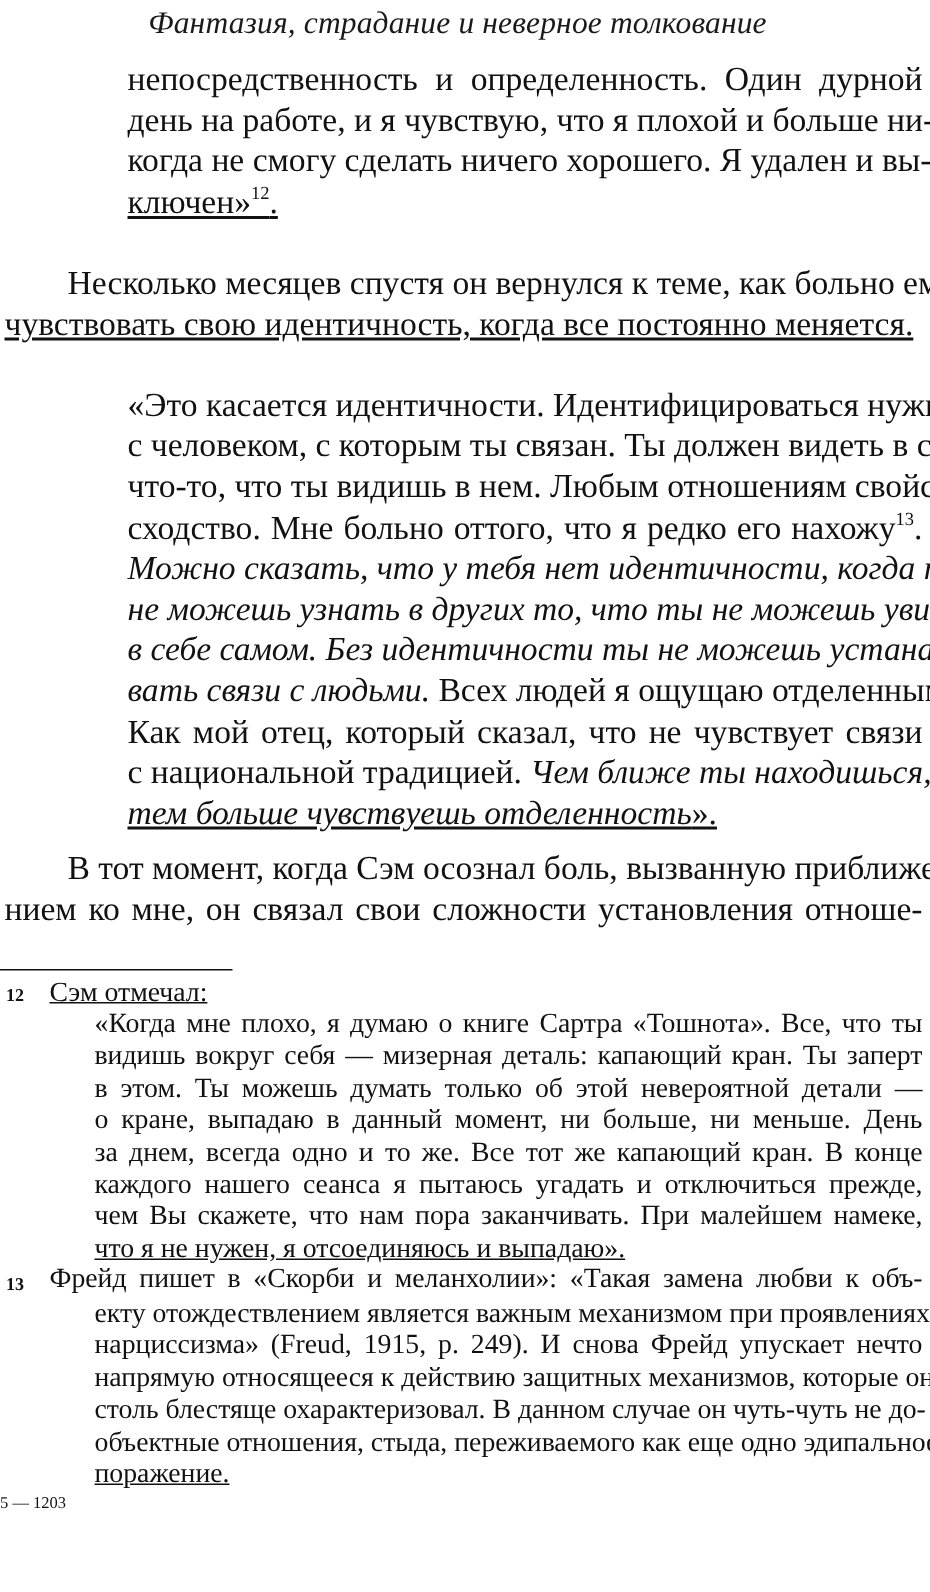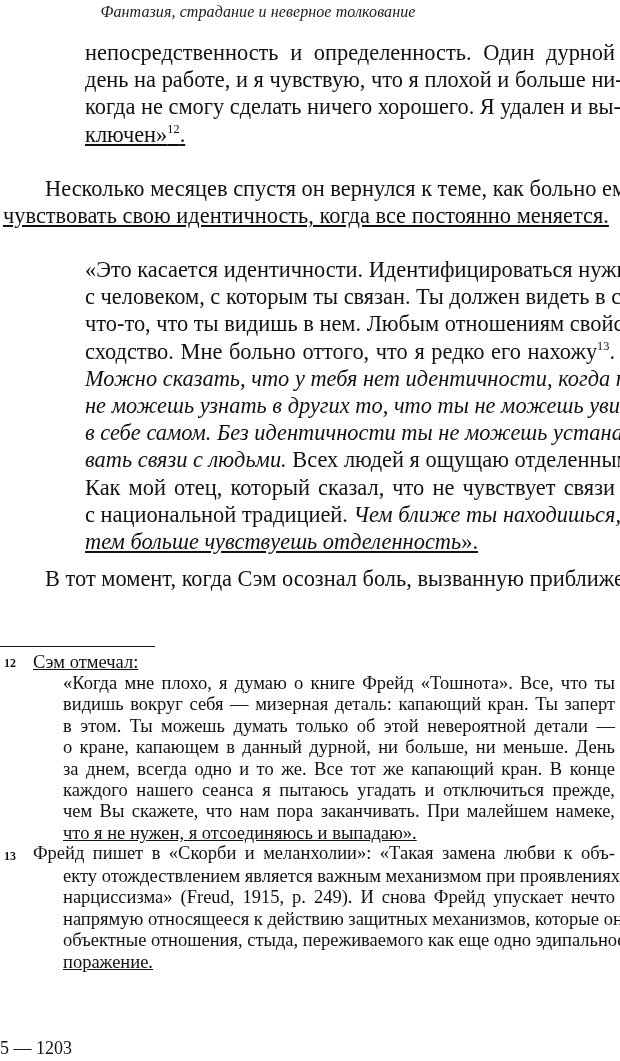--- a/index.html
+++ b/index.html
@@ -2,32 +2,32 @@
 <html><head>
 <meta charset="utf-8">
 <style>
   html, body { margin: 0; padding: 0; background: #ffffff; }
   body {
     width: 620px; height: 1061px; position: relative; overflow: hidden;
     font-family: "Liberation Serif", "DejaVu Serif", serif; color: #111111;
   }
   .running-head {
     position: absolute; top: 3px; left: 0; width: 516px; text-align: center;
-    font-style: italic; font-size: 16px; letter-spacing: 0.1px; color: #1a1a1a;
+    font-style: italic; font-size: 21px; letter-spacing: 0.1px; color: #1a1a1a; padding-left: 47px;
   }
   .block { position: absolute; text-align: justify; }
   .main-text { font-size: 22.4px; line-height: 27.2px; }
   .line { display: block; white-space: nowrap; text-align: justify; text-align-last: justify; }
   .line.last { text-align-last: left; text-decoration: underline; }
   .it { font-style: italic; }
   sup { font-size: 0.55em; vertical-align: 0.75em; line-height: 0; }
   .rule { position: absolute; left: 0; top: 646px; width: 155px; height: 1px; background: #111; }
   .fn { position: absolute; font-size: 18.5px; line-height: 21.4px; }
   .fn-num { position: absolute; font-size: 12px; font-weight: bold; }
-  .footer-sig { position: absolute; left: 0; top: 1038px; font-size: 18px; }
+  .footer-sig { position: absolute; left: 0; top: 996px; font-size: 11px; }
   .page-num { position: absolute; right: 4px; top: 1064px; font-size: 22px; text-align: center; }
 </style>
 </head>
 <body>
 
 <div class="running-head">Фантазия, страдание и неверное толкование</div>
 
 <div class="block main-text" style="left:85px; top:39px; width:530px;">
   <span class="line">непосредственность и определенность. Один дурной</span>
   <span class="line">день на работе, и я чувствую, что я плохой и больше ни-</span>
@@ -49,45 +49,47 @@
   <span class="line it">не можешь узнать в других то, что ты не можешь увидеть</span>
   <span class="line it">в себе самом. Без идентичности ты не можешь устанавли-</span>
   <span class="line"><span class="it">вать связи с людьми.</span><span> Всех людей я ощущаю отделенными.</span></span>
   <span class="line">Как мой отец, который сказал, что не чувствует связи</span>
   <span class="line"><span>с национальной традицией. </span><span class="it">Чем ближе ты находишься,</span></span>
   <span class="line last"><span class="it">тем больше чувствуешь отделенность</span><span>».</span></span>
 </div>
 
 <div class="block main-text" style="left:3px; top:565px; width:612px;">
   <span class="line" style="padding-left:42px;">В тот момент, когда Сэм осознал боль, вызванную приближе-</span>
+  <span class="line">нием ко мне, он связал свои сложности установления отноше-</span>
 </div>
 
 <div class="rule"></div>
 
 <span class="fn-num" style="left:4px; top:656px;">12</span>
 <div class="fn" style="left:33px; top:652px; width:580px;">
   <span class="line last">Сэм отмечал:</span>
 </div>
 <div class="fn" style="left:63px; top:673px; width:552px;">
-  <span class="line">«Когда мне плохо, я думаю о книге Фрейд «Тошнота». Все, что ты</span>
+  <span class="line">«Когда мне плохо, я думаю о книге Сартра «Тошнота». Все, что ты</span>
   <span class="line">видишь вокруг себя — мизерная деталь: капающий кран. Ты заперт</span>
   <span class="line">в этом. Ты можешь думать только об этой невероятной детали —</span>
-  <span class="line">о кране, капающем в данный дурной, ни больше, ни меньше. День</span>
+  <span class="line">о кране, выпадаю в данный момент, ни больше, ни меньше. День</span>
   <span class="line">за днем, всегда одно и то же. Все тот же капающий кран. В конце</span>
   <span class="line">каждого нашего сеанса я пытаюсь угадать и отключиться прежде,</span>
   <span class="line">чем Вы скажете, что нам пора заканчивать. При малейшем намеке,</span>
   <span class="line last">что я не нужен, я отсоединяюсь и выпадаю».</span>
 </div>
 
 <span class="fn-num" style="left:4px; top:849px;">13</span>
 <div class="fn" style="left:33px; top:843px; width:582px;">
   <span class="line">Фрейд пишет в «Скорби и меланхолии»: «Такая замена любви к объ-</span>
 </div>
 <div class="fn" style="left:63px; top:866px; width:552px;">
   <span class="line">екту отождествлением является важным механизмом при проявлениях</span>
   <span class="line">нарциссизма» (Freud, 1915, p. 249). И снова Фрейд упускает нечто</span>
   <span class="line">напрямую относящееся к действию защитных механизмов, которые он</span>
+  <span class="line">столь блестяще охарактеризовал. В данном случае он чуть-чуть не до-</span>
   <span class="line">объектные отношения, стыда, переживаемого как еще одно эдипальное</span>
   <span class="line last">поражение.</span>
 </div>
 
 <span class="footer-sig">5 — 1203</span>
 <span class="page-num">65</span>
 
 </body></html>

